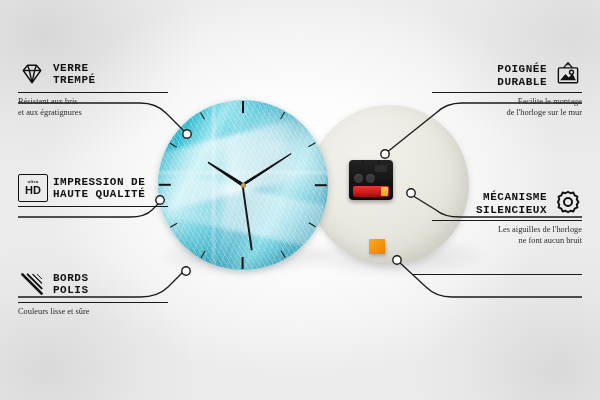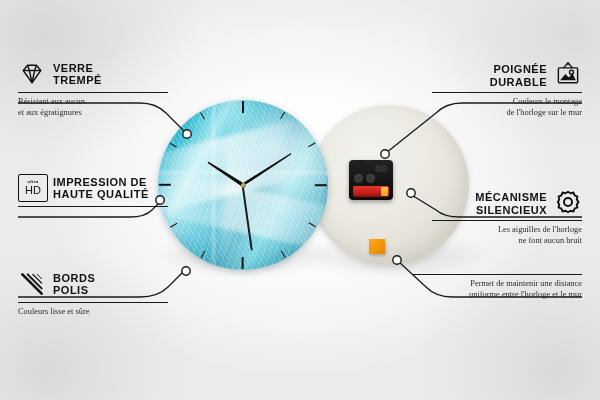--- a/index.html
+++ b/index.html
@@ -130,37 +130,37 @@
 
   
   .callout{position:absolute;width:150px;}
   .callout.left{text-align:left;}
   .callout.right{text-align:right;}
   .cal-head{display:flex;align-items:center;gap:7px;}
   .callout.right .cal-head{justify-content:flex-end;align-items:flex-end;}
   .cal-icon{flex:0 0 auto;width:28px;height:28px;color:#111;}
   .cal-icon svg{display:block;width:28px;height:28px;}
   .cal-title{
-    font-family:Liberation Sans, sans-serif;font-weight:700;
+    font-family:Liberation Mono, monospace;font-weight:700;
     font-size:11px;line-height:12.5px;letter-spacing:.5px;color:#111;
     text-transform:uppercase;white-space:pre-line;
   }
   .cal-rule{height:1.4px;background:#1a1a1a;margin:4px 0 4px 0;}
   .cal-sub{
     font-family:"Liberation Serif", serif;font-size:8.4px;line-height:10.5px;
     color:#2a2a2a;white-space:pre-line;
   }
 
   
   .hd-badge{
     width:28px;height:26px;border:1.6px solid #111;border-radius:2px;
     display:flex;flex-direction:column;align-items:center;justify-content:center;line-height:1;
   }
   .hd-badge .u{font-family:"Liberation Sans",sans-serif;font-size:4.4px;font-weight:700;letter-spacing:.3px;color:#111;}
-  .hd-badge .h{font-family:"Liberation Sans",sans-serif;font-size:11px;font-weight:400;letter-spacing:0;color:#111;margin-top:.5px;}
+  .hd-badge .h{font-family:"Liberation Sans",sans-serif;font-size:11px;font-weight:700;letter-spacing:0;color:#111;margin-top:.5px;}
 
   svg.connector{position:absolute;left:0;top:0;width:600px;height:400px;pointer-events:none;}
 </style>
 </head>
 <body>
 
 <div id="stage">
 
   <div class="vig tl"></div>
   <div class="vig tr"></div>
@@ -264,21 +264,21 @@
           <path d="M6 12 L26 12"></path>
               <path d="M11 6 L13 12 L16 26"></path>
               <path d="M21 6 L19 12 L16 26"></path>
         </g>
           </svg>
       </span>
       <div class="cal-title">VERRE
 TREMPÉ</div>
     </div>
     <div class="cal-rule"></div>
-    <div class="cal-sub">Résistant aux aucun
+    <div class="cal-sub">Résistant aux bris
 et aux égratignures</div>
   </div>
 
   <div class="callout left" style="left:18px;top:174px;">
     <div class="cal-head">
       <span class="cal-icon">
         <span class="hd-badge">
           <span class="u">ultra</span>
           <span class="h">HD</span>
         </span>
@@ -319,21 +319,21 @@
               <path d="M16 3 L11 9"></path>
               <path d="M16 3 L21 9"></path>
           <rect x="5" y="9" width="22" height="17" rx="1.2"></rect>
           <path d="M7 23 L13 16 L17 20 L21 15 L25 23 Z" fill="currentColor" stroke="none"></path>
           <circle cx="20" cy="14" r="2.3"></circle>
         </g>
           </svg>
       </span>
     </div>
     <div class="cal-rule"></div>
-    <div class="cal-sub">Couleurs le montage
+    <div class="cal-sub">Facilite le montage
 de l'horloge sur le mur</div>
   </div>
 
   <div class="callout right" style="left:432px;top:188px;">
     <div class="cal-head">
       <div class="cal-title">MÉCANISME
 SILENCIEUX</div>
       <span class="cal-icon">
         <svg viewBox="0 0 32 32">
             <g fill="none" stroke="currentColor" stroke-width="2.2" stroke-linejoin="round">
@@ -345,17 +345,15 @@
           </svg>
       </span>
     </div>
     <div class="cal-rule"></div>
     <div class="cal-sub">Les aiguilles de l'horloge
 ne font aucun bruit</div>
   </div>
 
   <div class="callout right" style="left:412px;top:270px;width:170px;">
     <div class="cal-rule"></div>
-    <div class="cal-sub">Permet de maintenir une distance
-uniforme entre l'horloge et le mur</div>
   </div>
 
 </div>
 
 </body></html>

